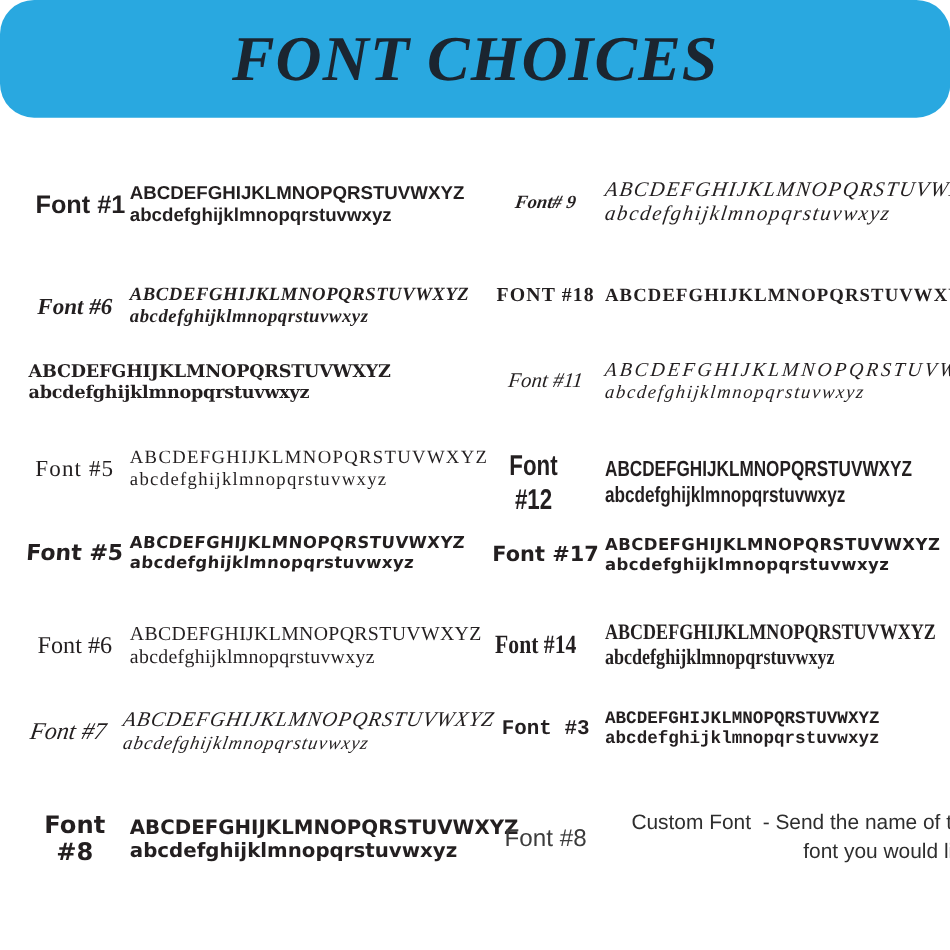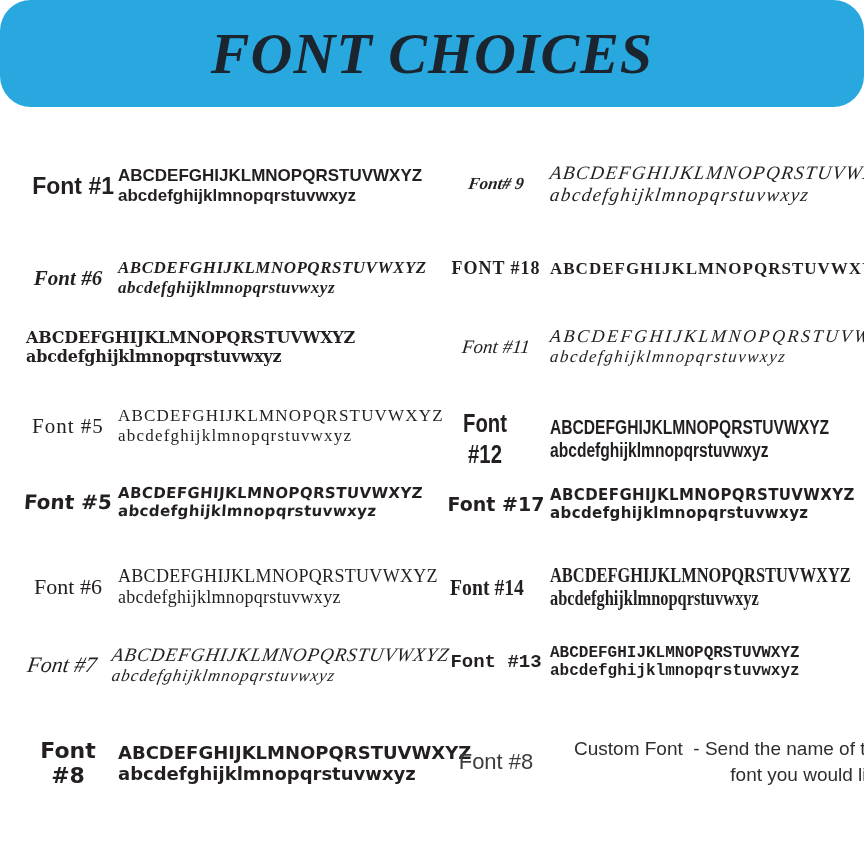--- a/index.html
+++ b/index.html
@@ -201,21 +201,21 @@
 
   <div class="row right r14 f14">
     <div class="label">Font #14</div>
     <div class="sample">
       <span class="up">ABCDEFGHIJKLMNOPQRSTUVWXYZ</span>
       <span class="low">abcdefghijklmnopqrstuvwxyz</span>
     </div>
   </div>
 
   <div class="row right r15 f15">
-    <div class="label">Font #13</div>
+    <div class="label">Font #3</div>
     <div class="sample">
       <span class="up">ABCDEFGHIJKLMNOPQRSTUVWXYZ</span>
       <span class="low">abcdefghijklmnopqrstuvwxyz</span>
     </div>
   </div>
 
   <div class="row right r16 f16">
     <div class="label">Font #8</div>
     <div class="sample">
       <span class="note">Custom Font  - Send the name of the</span>

